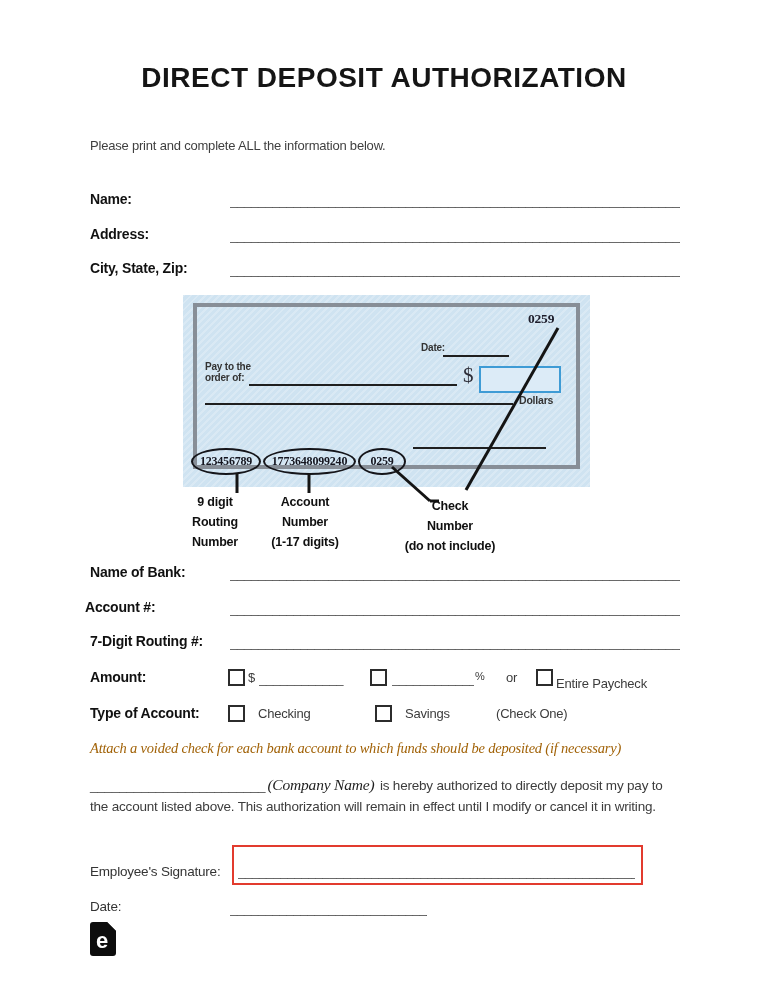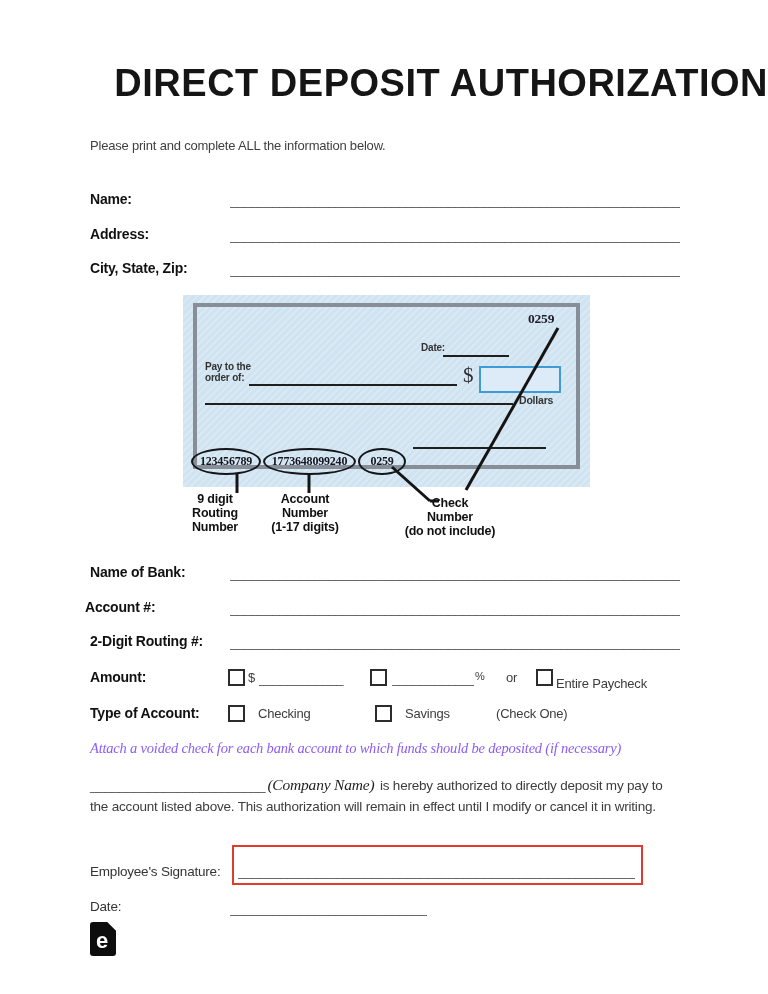--- a/index.html
+++ b/index.html
@@ -1,20 +1,20 @@
 <!DOCTYPE html>
 <html><head>
 <meta charset="utf-8">
 <style>
   html,body{margin:0;padding:0;background:#fff;}
   #page{position:relative;width:768px;height:994px;background:#ffffff;overflow:hidden;
         font-family:"Liberation Sans",sans-serif;color:#222;letter-spacing:-0.2px;}
   .abs{position:absolute;}
   
-  #title{left:0;top:62px;width:768px;text-align:right;font-size:38px;font-weight:bold;
+  #title{left:0;top:62px;width:768px;text-align:center;font-size:28px;font-weight:bold;
          color:#151515;letter-spacing:0.5px;}
   #instruction{left:90px;top:138px;font-size:13px;color:#3f3f3f;}
   
   .flabel{font-size:14px;font-weight:bold;color:#111;}
   .uline{font-size:13px;color:#4a4a4a;white-space:nowrap;overflow:hidden;height:17px;}
   .longline{left:230px;width:450px;}
   
   #check{left:183px;top:295px;width:407px;height:192px;background:#cfe3f1;
          background-image:repeating-linear-gradient(135deg,rgba(255,255,255,.22) 0 2px,rgba(0,0,0,0) 2px 5px);}
   #check-border{left:10px;top:8px;width:379px;height:158px;border:4px solid #878e97;}
@@ -31,31 +31,31 @@
   #dollars-label{left:336px;top:99px;font-size:10.5px;font-weight:bold;color:#333;}
   #watermark{left:94px;top:78px;font-size:40px;font-weight:bold;color:#8e8e8e;letter-spacing:2px;}
   #chk-sig-line{left:230px;top:152px;width:133px;}
   .oval{position:absolute;border:2.5px solid #15151a;border-radius:50%;display:flex;align-items:center;
         justify-content:center;font-family:"Liberation Serif",serif;font-weight:bold;font-size:12px;
         color:#15151f;background:transparent;}
   #oval-routing{left:8px;top:153px;width:66px;height:23px;}
   #oval-account{left:80px;top:153px;width:89px;height:23px;}
   #oval-check{left:175px;top:153px;width:44px;height:23px;}
   
-  .anno{font-size:12.5px;font-weight:bold;color:#101010;line-height:14px;text-align:center;white-space:pre-line;z-index:5;}
+  .anno{font-size:12.5px;font-weight:bold;color:#101010;line-height:20px;text-align:center;white-space:pre-line;z-index:5;}
   #anno-routing{left:168px;top:492px;width:94px;}
   #anno-account{left:253px;top:492px;width:104px;}
   #anno-check{left:383px;top:496px;width:134px;}
   #pointer-svg{left:180px;top:290px;width:420px;height:260px;pointer-events:none;z-index:4;}
   
   .cbox{position:absolute;width:13px;height:13px;border:2px solid #2c2c2c;background:#fff;}
   .inline-txt{font-size:13px;color:#3c3c3c;}
   
   #attach-note{left:90px;top:740px;width:600px;font-family:"Liberation Serif",serif;font-style:italic;
-               font-size:14.5px;color:#8b5cf6;}
+               font-size:14.5px;color:#a16207;}
   
   #auth-para{left:90px;top:774px;width:594px;font-size:13.5px;line-height:21px;color:#3c3c3c;}
   #auth-para .company{font-family:"Liberation Serif",serif;font-style:italic;font-size:15.5px;color:#1e1e1e;margin:0 2px;}
   #auth-para .blank{color:#4a4a4a;}
   
   .plain-label{font-size:13.5px;color:#343434;}
   #sig-box{left:232px;top:845px;width:407px;height:36px;border:2px solid #e23b2e;background:transparent;}
   #sig-line{position:absolute;left:4px;top:17px;width:397px;}
   #date-line{left:230px;width:197px;}
   
@@ -113,21 +113,21 @@
   <div id="anno-check" class="abs anno">Check
 Number
 (do not include)</div>
 
   <div class="abs flabel" style="left:90px;top:564px;">Name of Bank:</div>
   <div class="abs uline longline" style="top:566px;">__________________________________________________________________________</div>
 
   <div class="abs flabel" style="left:85px;top:599px;">Account #:</div>
   <div class="abs uline longline" style="top:601px;">__________________________________________________________________________</div>
 
-  <div class="abs flabel" style="left:90px;top:633px;">2-Digit Routing #:</div>
+  <div class="abs flabel" style="left:90px;top:633px;">7-Digit Routing #:</div>
   <div class="abs uline longline" style="top:635px;">__________________________________________________________________________</div>
 
   <div class="abs flabel" style="left:90px;top:669px;">Amount:</div>
   <span class="cbox" style="left:228px;top:669px;"></span>
   <span class="abs inline-txt" style="left:248px;top:670px;">$</span>
   <span class="abs uline" style="left:259px;top:671px;width:95px;">____________</span>
   <span class="cbox" style="left:370px;top:669px;"></span>
   <span class="abs uline" style="left:392px;top:671px;width:82px;">____________</span>
   <span class="abs inline-txt" style="left:475px;top:670px;font-size:11px;">%</span>
   <span class="abs inline-txt" style="left:506px;top:670px;">or</span>

